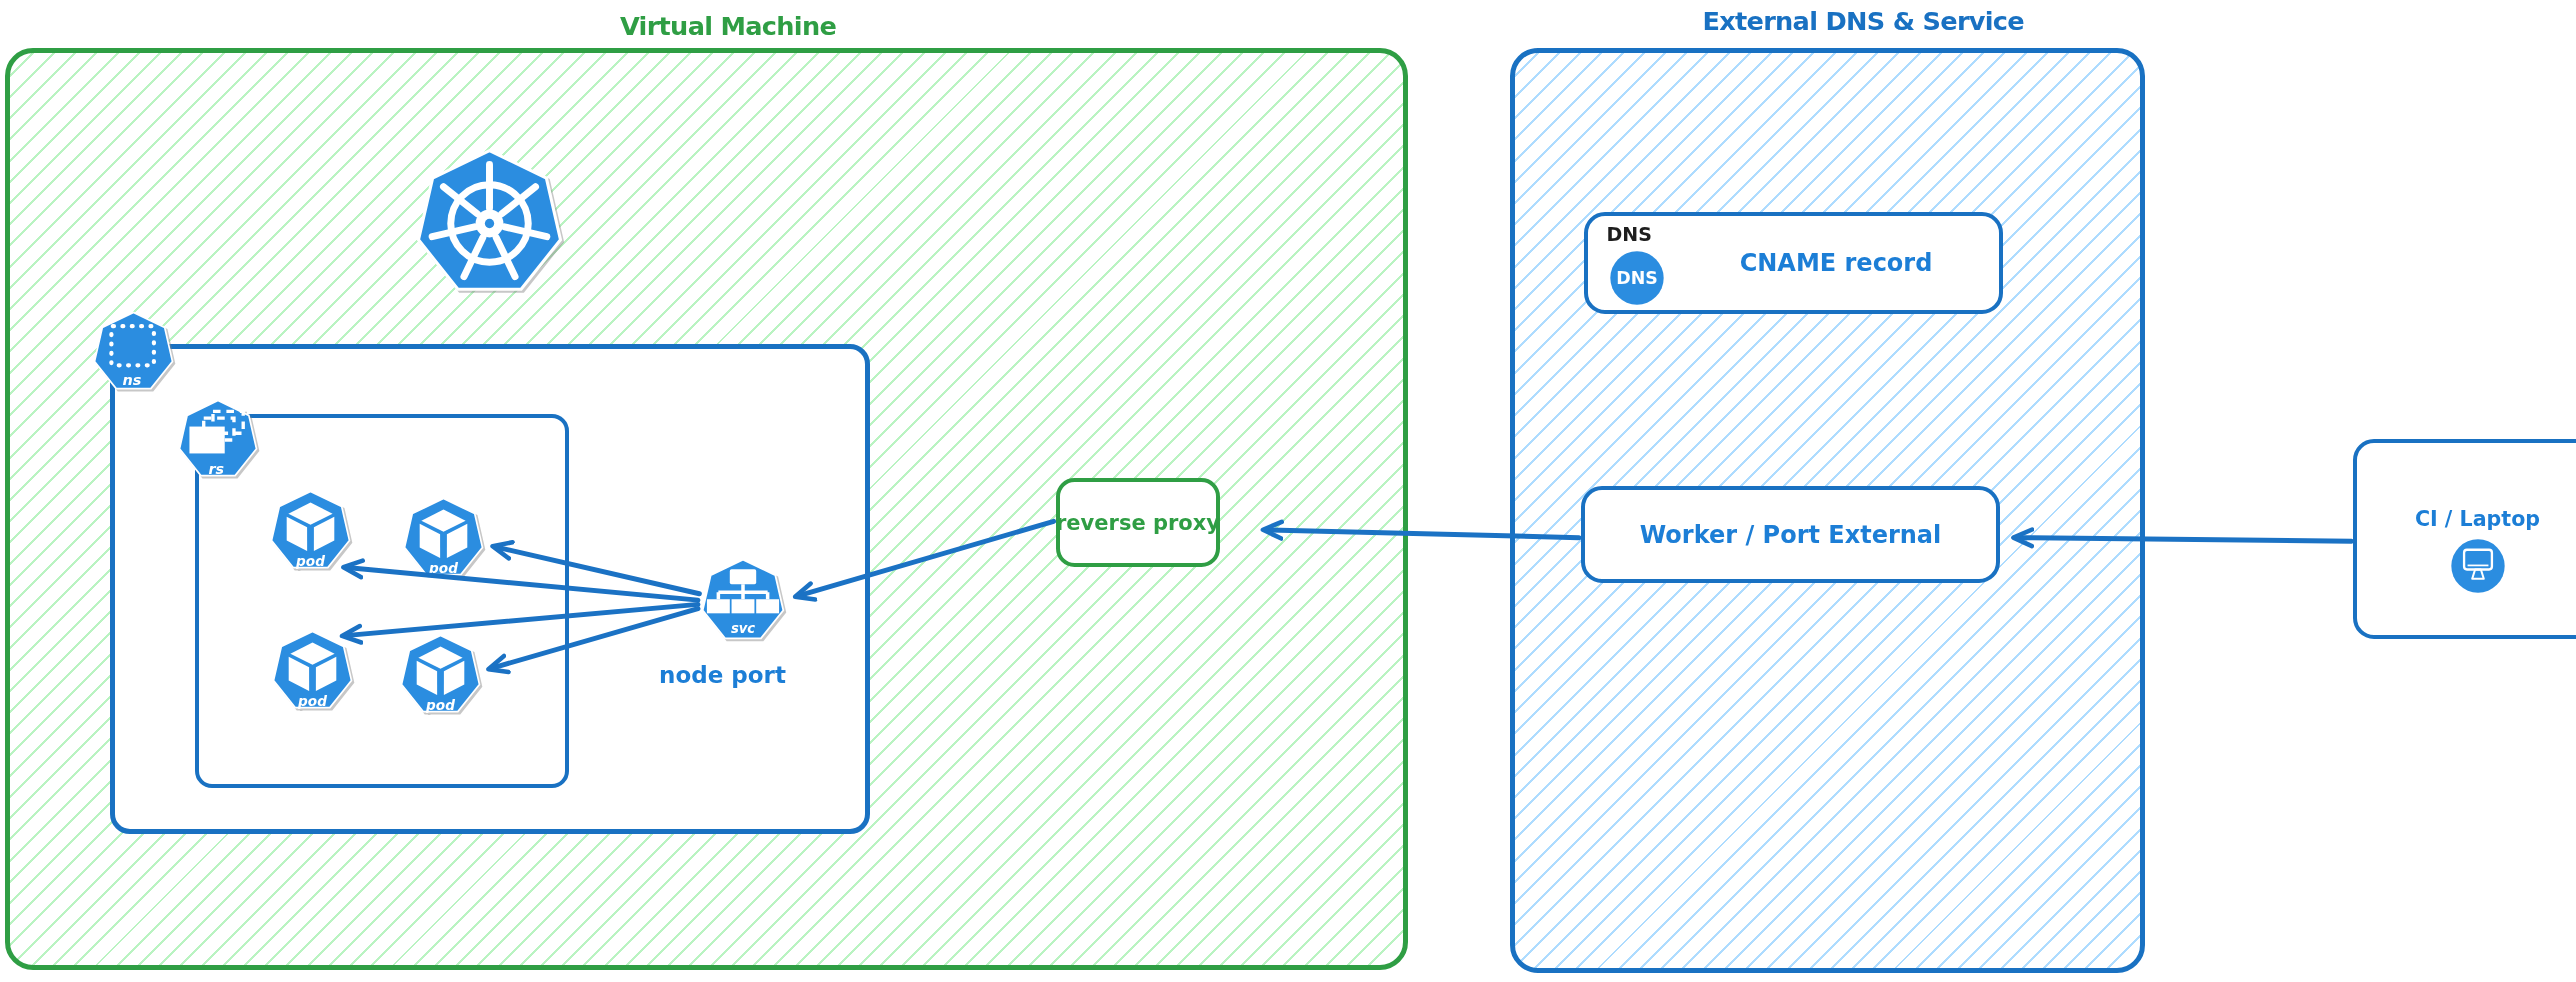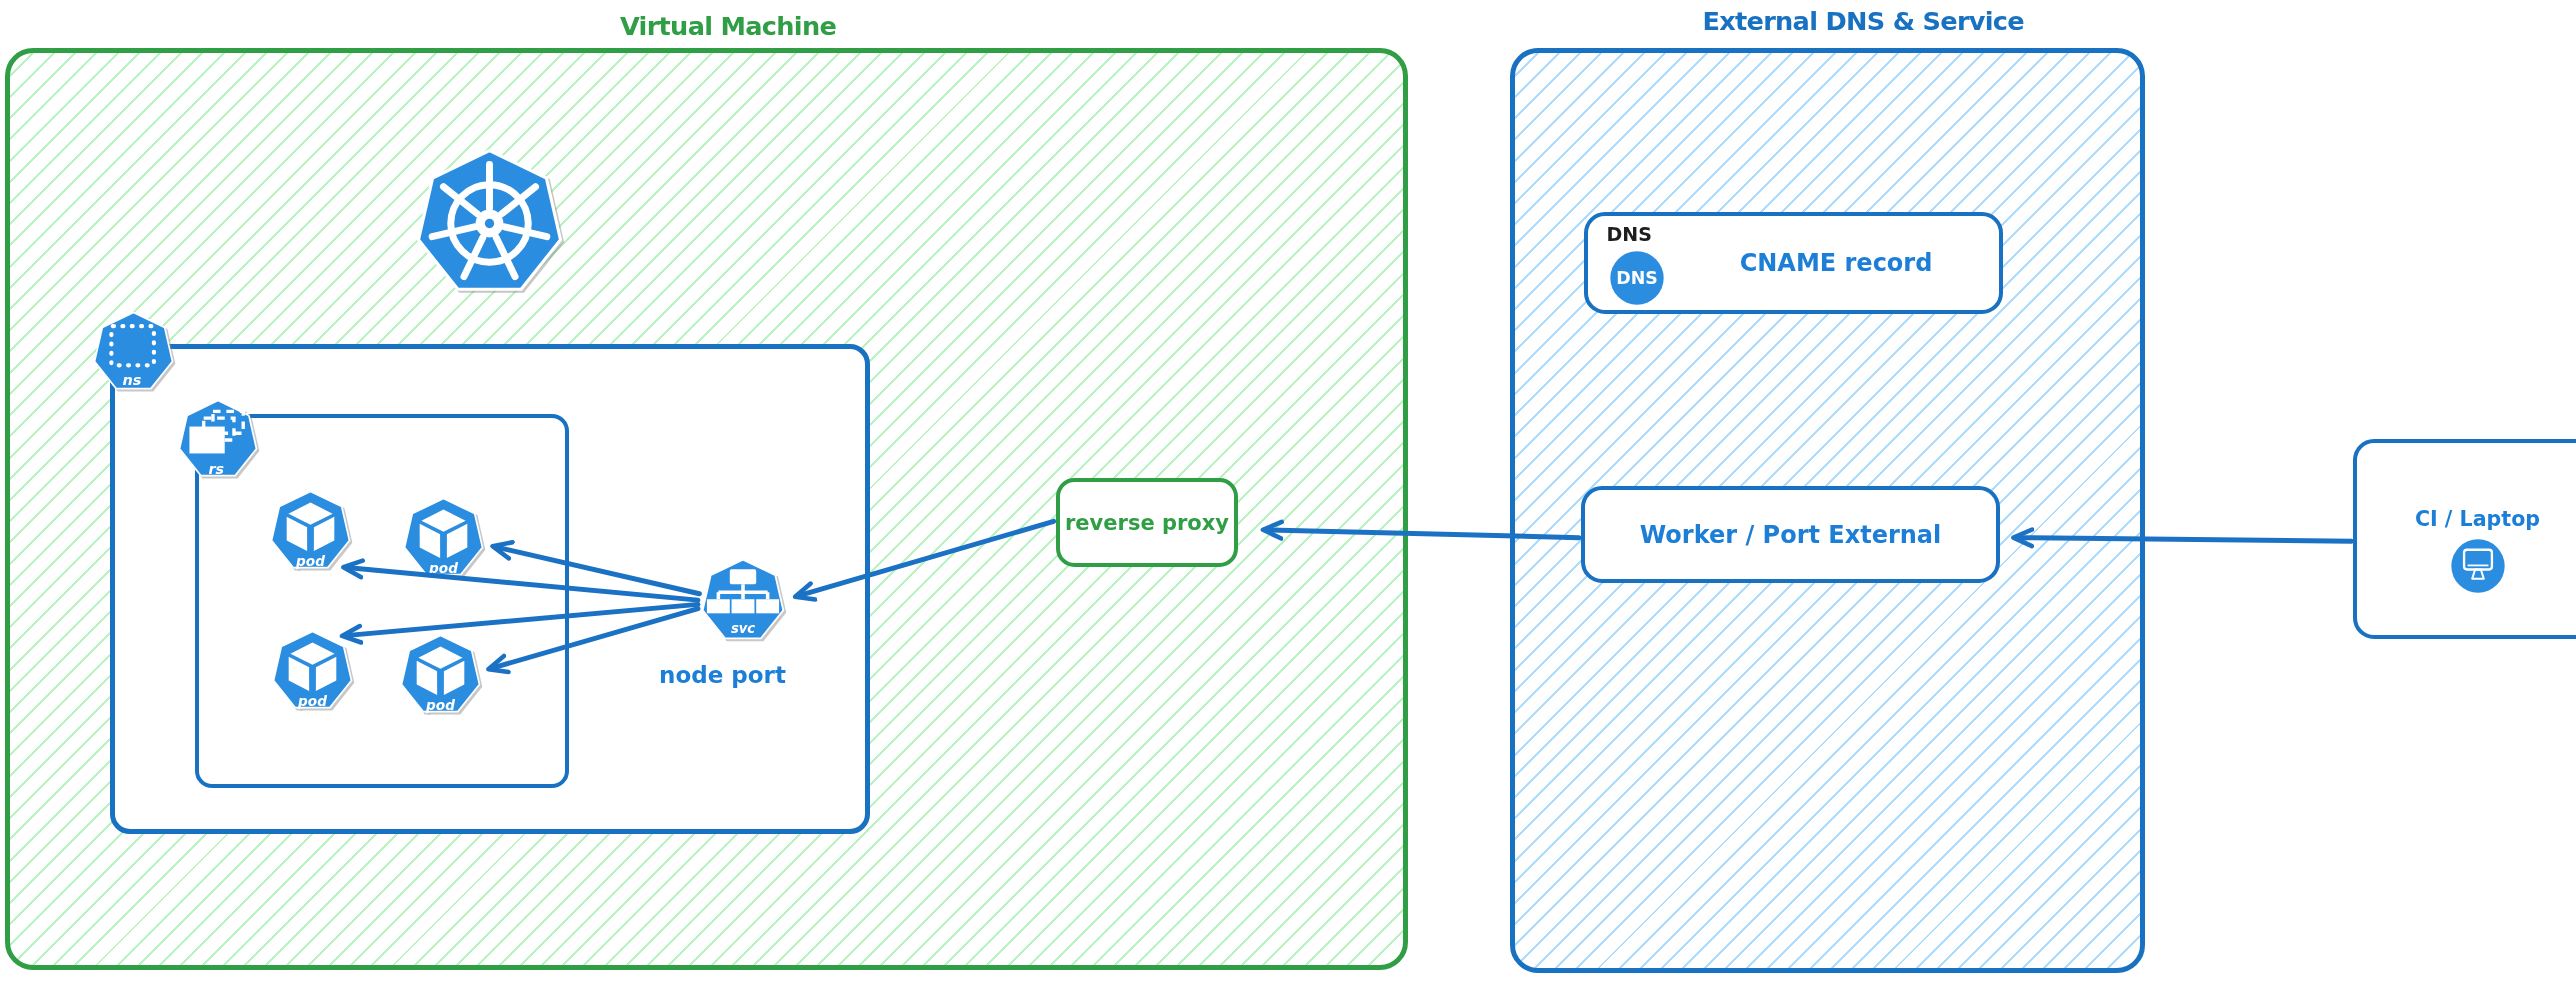--- a/index.html
+++ b/index.html
@@ -141,21 +141,21 @@
     <rect x="-15" y="-36" width="30" height="17" rx="2" fill="#ffffff"></rect>
     <path d="M0,-19 L0,-10 M-28,-10 L28,-10 M-28,-10 L-28,-2 M0,-10 L0,-2 M28,-10 L28,-2" stroke="#ffffff" stroke-width="4" fill="none"></path>
     <rect x="-41" y="-2" width="26" height="16" fill="#ffffff"></rect>
     <rect x="-13" y="-2" width="26" height="16" fill="#ffffff"></rect>
     <rect x="15" y="-2" width="26" height="16" fill="#ffffff"></rect>
     <text x="0" y="36" font-size="15" font-style="italic">svc</text>
   </svg>
 
   <div class="abs caption" style="left:616px; top:662px; width:213px;">node port</div>
 
-  <div class="abs card green-card" style="left:1056px; top:478px; width:182px; height:89px;">
+  <div class="abs card green-card" style="left:1056px; top:478px; width:164px; height:89px;">
     <span>reverse proxy</span>
   </div>
 
   <div class="abs group-title" style="left:1669px; top:5.7px; width:355px; color:#1971c2;text-align:right;">External DNS &amp; Service</div>
 
   <div class="abs group-box blue-box" style="left:1510px; top:48px; width:635px; height:925px;"></div>
 
   <div class="abs card blue-card" style="left:1584px; top:200px; width:419px; height:102px;margin-top:12px;">
     <div class="abs dns-tag" style="left:18.5px; top:7px;">DNS</div>
     <svg class="abs" style="left:20px; top:33px;font-size:34px" width="58" height="58" viewBox="-50 -50 100 100">

